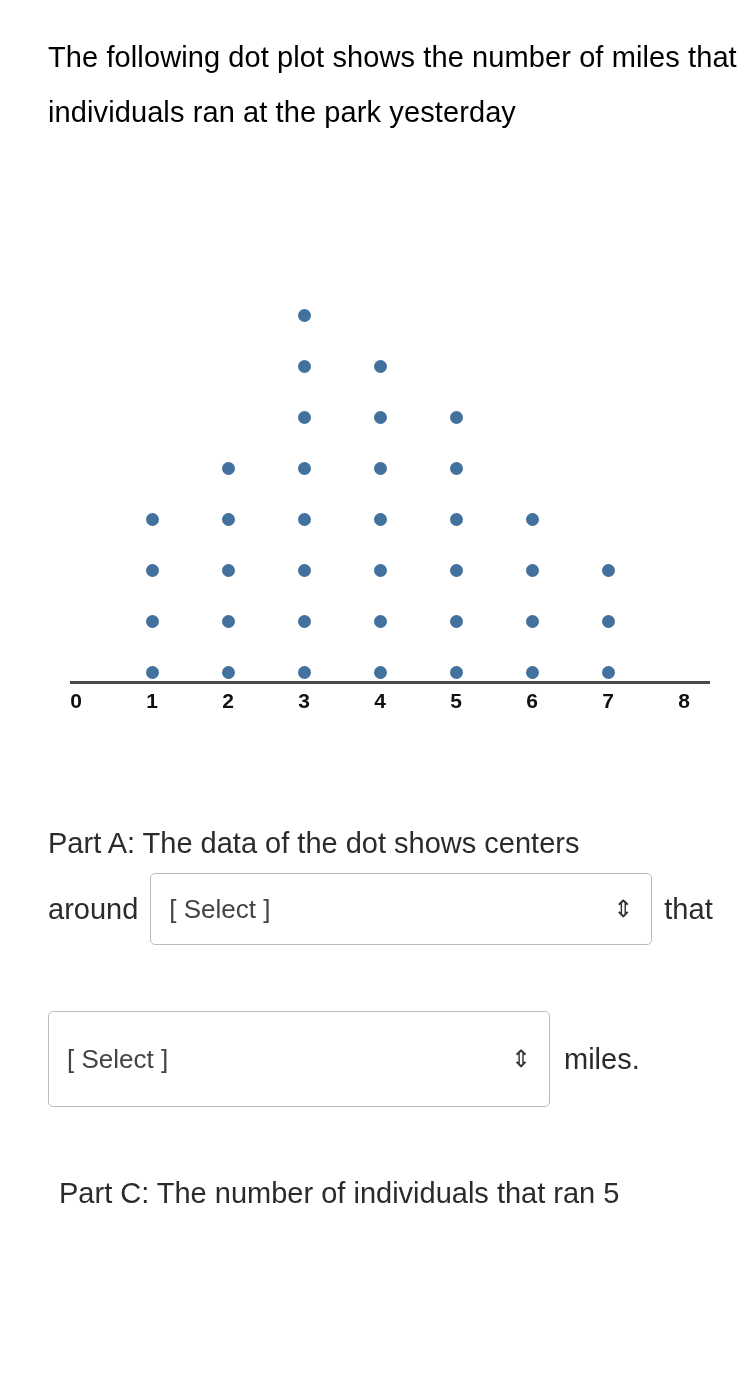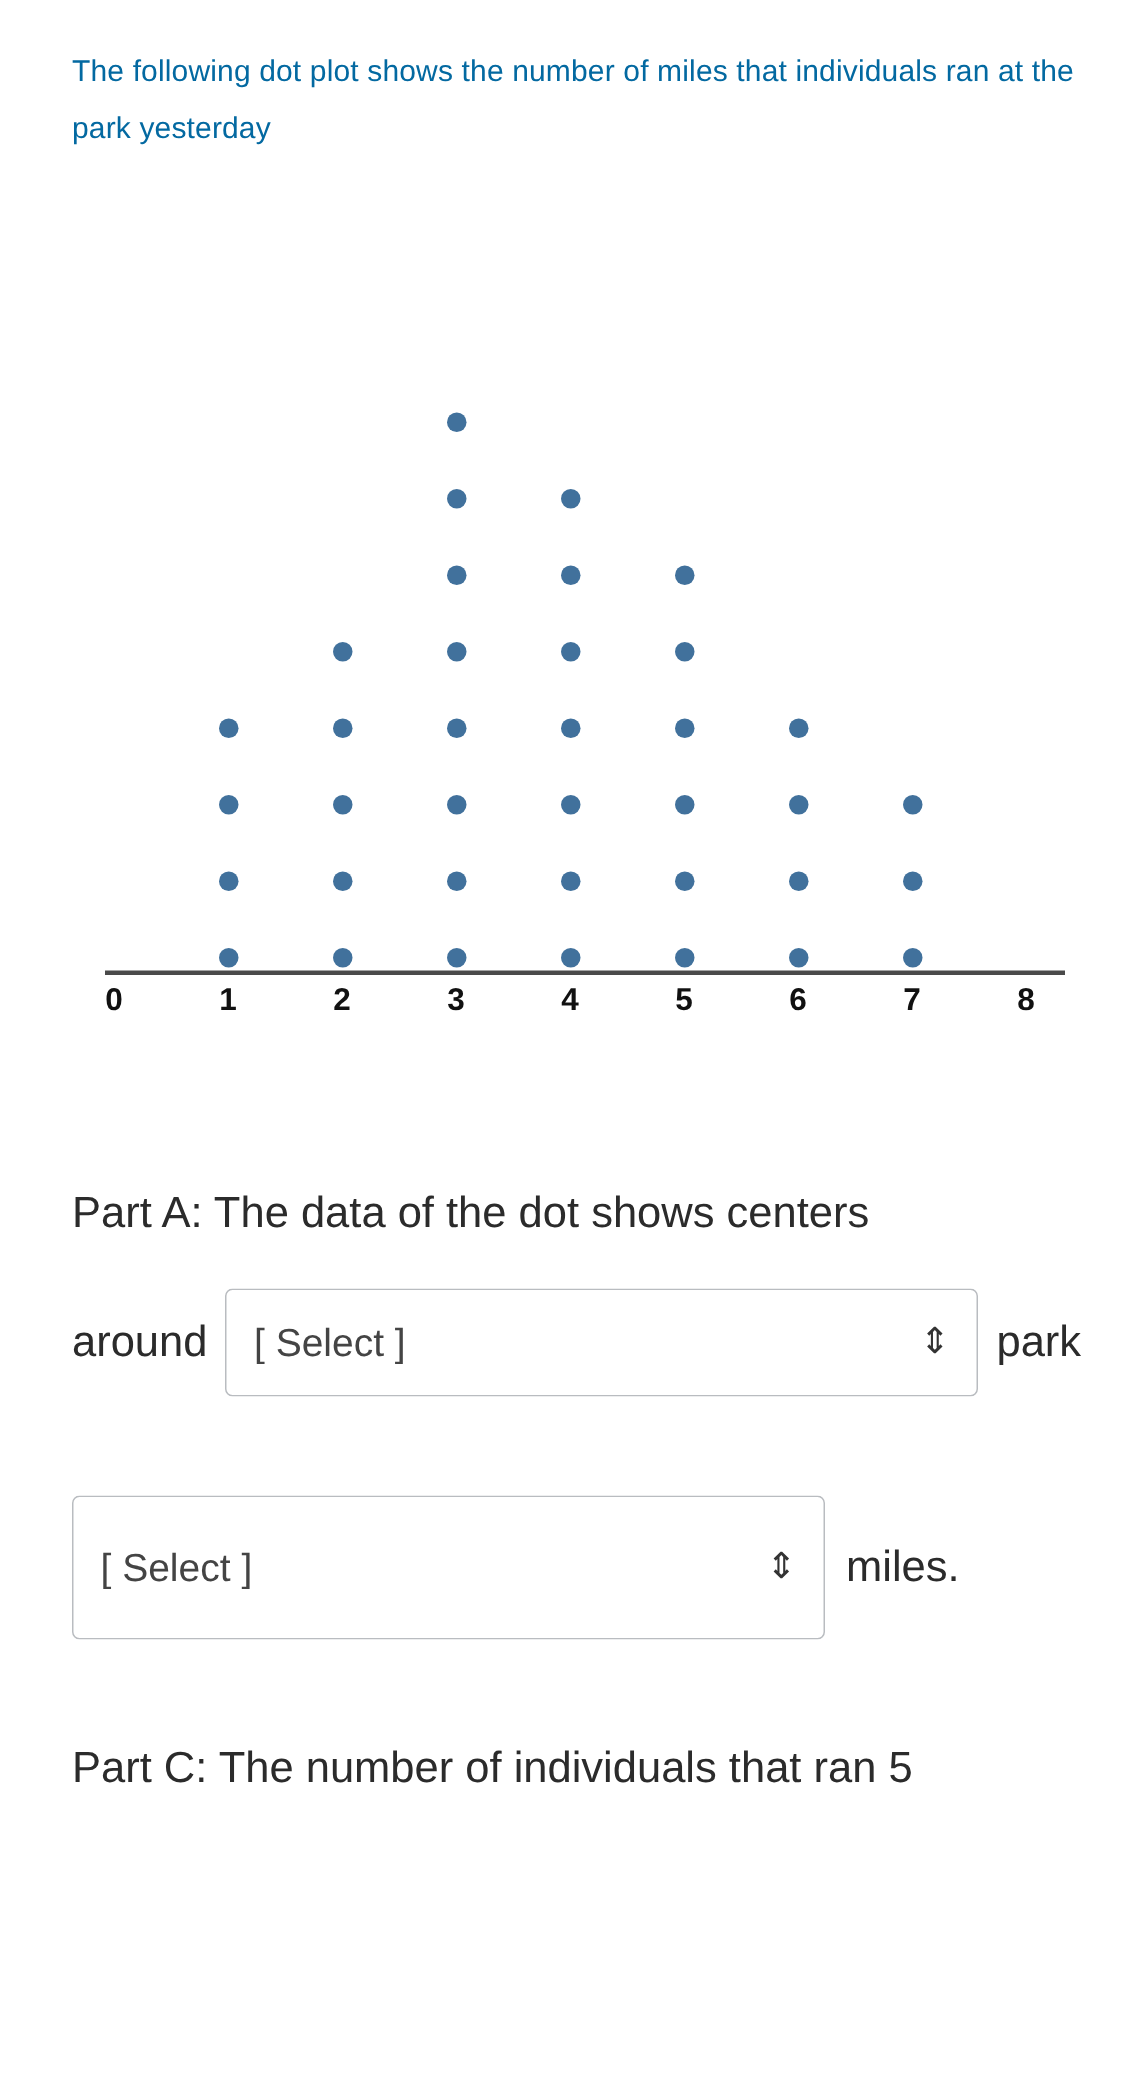--- a/index.html
+++ b/index.html
@@ -14,23 +14,23 @@
     color: #1c1c1c;
     overflow: hidden;
     position: relative;
   }
   .page {
     padding: 30px 0 0 0;
     box-sizing: border-box;
     width: 750px;
   }
   .prompt {
-    font-size: 20px;
+    font-size: 29px;
     line-height: 1.88;
-    color: #0369a1;
+    color: #000000;
     padding: 0 10px 0 48px;
     font-weight: 400;
     letter-spacing: 0.1px;
   }
 
   
   .plot-wrap {
     margin-top: 60px;
     position: relative;
     height: 560px;
@@ -103,21 +103,21 @@
     line-height: 1.8;
     color: #2b2b2b;
   }
   .q-a {
     margin-top: 58px;
   }
   .inline-row {
     display: flex;
     align-items: center;
     gap: 12px;
-    margin-top: 24px;
+    margin-top: 4px;
     font-size: 29px;
     color: #2b2b2b;
   }
   .select-box {
     border: 1px solid #b9bcc0;
     border-radius: 5px;
     background: #fff;
     height: 72px;
     display: flex;
     align-items: center;
@@ -135,21 +135,21 @@
     line-height: 1;
     margin-left: 10px;
   }
   .q-b { margin-top: 66px; }
   .row-b {
     display: flex;
     align-items: center;
     gap: 14px;
     margin-top: 18px;
   }
-  .q-c { margin-top: 60px; }
+  .q-c { margin-top: 60px; margin-left: 11px; }
   .clip-right {
     white-space: nowrap;
     overflow: hidden;
   }
 </style>
 </head>
 <body>
 
 <div class="page">
 
@@ -226,21 +226,21 @@
   </div>
 
   <div class="question q-a">
     <div>Part A: The data of the dot shows centers</div>
     <div class="inline-row clip-right">
       <span>around</span>
       <div class="select-box select-a">
         <span>[ Select ]</span>
         <span class="chev">⇕</span>
       </div>
-      <span>park</span>
+      <span>that</span>
     </div>
   </div>
 
   <div class="question q-b">
     <div class="row-b clip-right">
       <div class="select-box select-b">
         <span>[ Select ]</span>
         <span class="chev">⇕</span>
       </div>
       <span>miles.</span>

